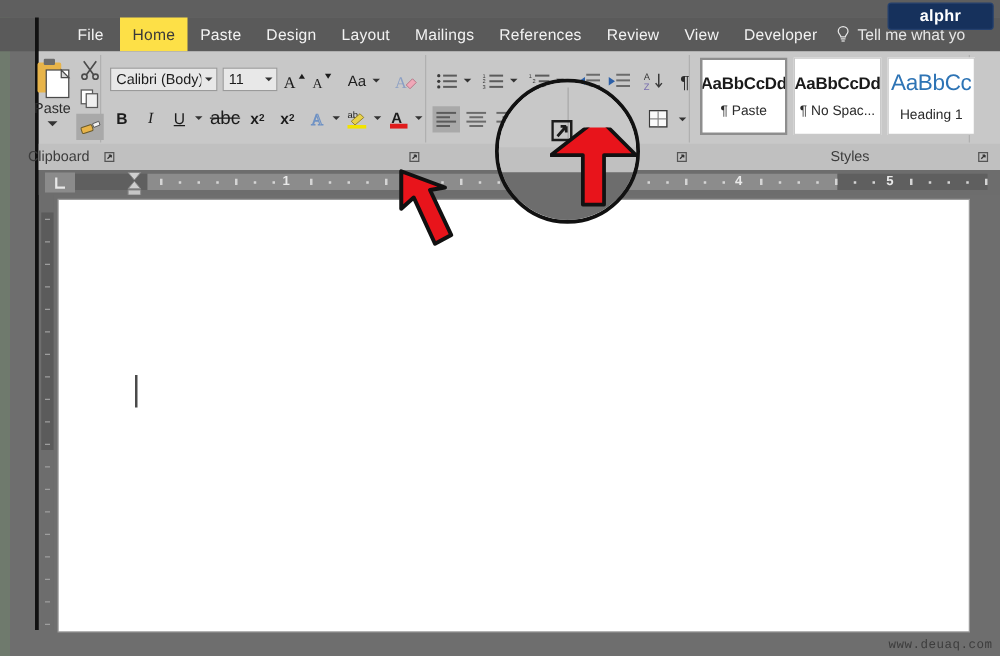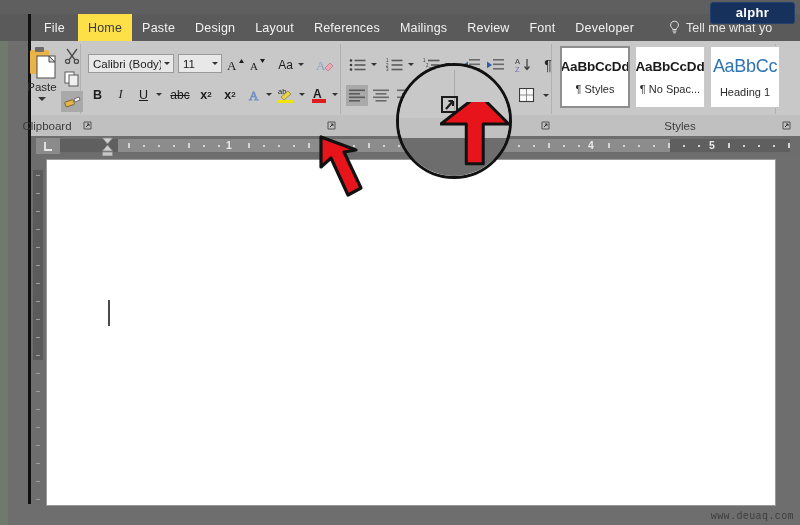--- a/index.html
+++ b/index.html
@@ -11,21 +11,21 @@
   }
   .app{position:relative;width:800px;height:525px;background:#6e6e6e;}
 
   
   .edge-left{position:absolute;left:0;top:0;width:8px;height:525px;background:#6f7a6d;}
   .edge-black{position:absolute;left:28px;top:14px;width:3px;height:490px;background:#111;}
 
   
   .titlebar{position:absolute;left:0;top:0;width:800px;height:14px;background:#5f5f5f;}
   .tabstrip{position:absolute;left:0;top:14px;width:800px;height:27px;background:#5a5a5a;}
-  .tabs{position:absolute;left:31px;top:14px;height:27px;display:flex;align-items:stretch;}
+  .tabs{position:absolute;left:31px;top:14px;height:27px;display:flex;align-items:stretch;padding-left:18px;}
   .tab{
     display:flex;align-items:center;justify-content:center;
     padding:0 10px;height:27px;color:#f2f2f2;font-size:12.5px;
     letter-spacing:.2px;cursor:default;white-space:nowrap;
   }
   .tab.file{padding:0 13px;}
   .tab.active{background:#fde047;color:#3a3a3a;}
   .tellme{
     position:absolute;left:668px;top:14px;height:27px;
     display:flex;align-items:center;color:#e6e6e6;font-size:12.5px;white-space:nowrap;
@@ -139,24 +139,24 @@
   <div class="titlebar"></div>
   <div class="tabstrip"></div>
   <div class="edge-black"></div>
 
   <div class="tabs" id="tabs">
       <div class="tab file">File</div>
       <div class="tab active">Home</div>
       <div class="tab">Paste</div>
       <div class="tab">Design</div>
       <div class="tab">Layout</div>
+      <div class="tab">Mailings</div>
       <div class="tab">References</div>
-      <div class="tab">Mailings</div>
       <div class="tab">Review</div>
-      <div class="tab">Font</div>
+      <div class="tab">View</div>
       <div class="tab">Developer</div>
     </div>
 
   <div class="tellme">
     <svg class="bulb" viewBox="0 0 13 15">
       <path d="M6.5 1.2c-2.2 0-3.9 1.7-3.9 3.8 0 1.5 .8 2.3 1.5 3.1 .4 .5 .6 .9 .6 1.4h3.6c0-.5 .2-.9 .6-1.4 .7-.8 1.5-1.6 1.5-3.1 0-2.1-1.7-3.8-3.9-3.8z" fill="none" stroke="#e6e6e6" stroke-width="1"></path>
       <rect x="4.6" y="10.6" width="3.8" height="1" fill="#e6e6e6"></rect>
       <rect x="5.2" y="12.3" width="2.6" height="1" fill="#e6e6e6"></rect>
     </svg>
     <span>Tell me what yo</span>
@@ -254,21 +254,21 @@
   </div>
   <div class="fbtn" style="left:111px;top:84px;width:19px;font-style:italic;font-family:'Liberation Serif',serif;">
     <span>I</span>
   </div>
   <div class="fbtn" style="left:134px;top:84px;width:19px;text-decoration:underline;">
     <span>U</span>
   </div>
   <div class="fbtn" style="left:153px;top:84px;width:12px;">
       <i class="caret-sm"></i>
     </div>
-  <div class="fbtn" style="left:167px;top:84px;width:26px;font-size:12px;text-decoration:line-through;">
+  <div class="fbtn" style="left:167px;top:84px;width:26px;font-size:15px;text-decoration:line-through;">
     <span>abc</span>
   </div>
   <div class="fbtn" style="left:195px;top:84px;width:22px;font-weight:bold;">
     <span>x</span>
       <sub style="font-size:8px;">2</sub>
   </div>
   <div class="fbtn" style="left:219px;top:84px;width:22px;font-weight:bold;">
     <span>x</span>
       <sup style="font-size:8px;">2</sup>
   </div>
@@ -416,21 +416,21 @@
 
   <div class="grplabel" style="left:400px;width:120px;">Paragraph</div>
   <svg class="launcher" style="left:541px;" viewBox="0 0 9 9">
     <path d="M1 1 H8 V8 H1 Z" fill="none" stroke="#555" stroke-width="1"></path>
     <path d="M3 6 L6 3 M6 3 H4 M6 3 V5" stroke="#333" stroke-width="1" fill="none"></path>
   </svg>
 
   <div class="styles-wrap" id="styles">
       <div class="style-card sel">
         <div class="style-sample">AaBbCcDd</div>
-        <div class="style-name">¶ Styles</div>
+        <div class="style-name">¶ Paste</div>
       </div>
       <div class="style-card">
         <div class="style-sample">AaBbCcDd</div>
         <div class="style-name">¶ No Spac...</div>
       </div>
       <div class="style-card">
         <div class="style-sample h1">AaBbCc</div>
         <div class="style-name">Heading 1</div>
       </div>
     </div>

